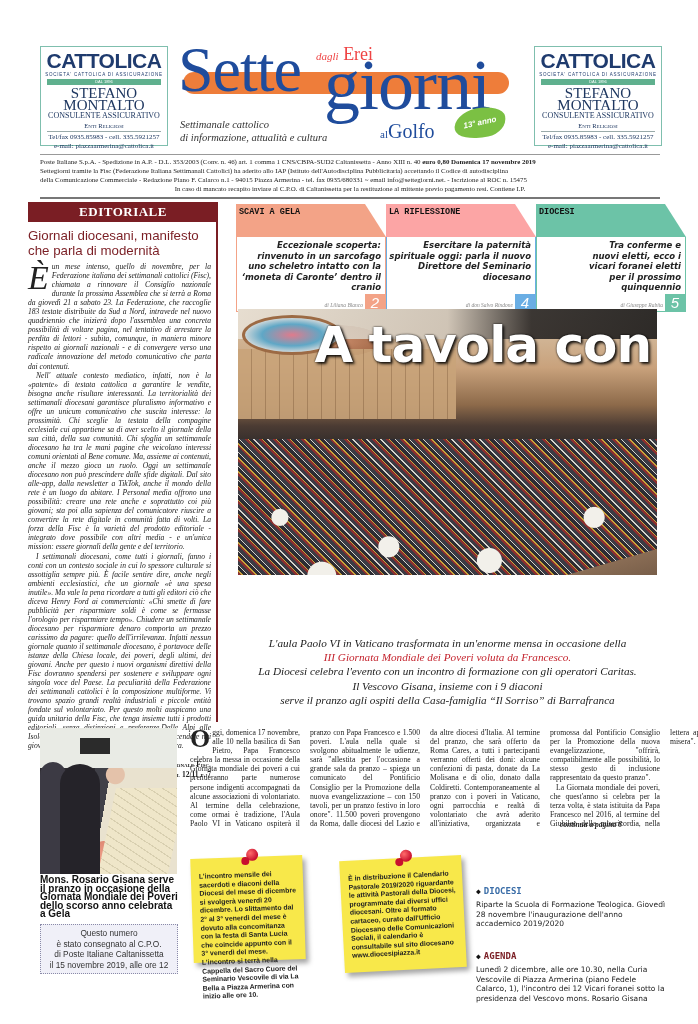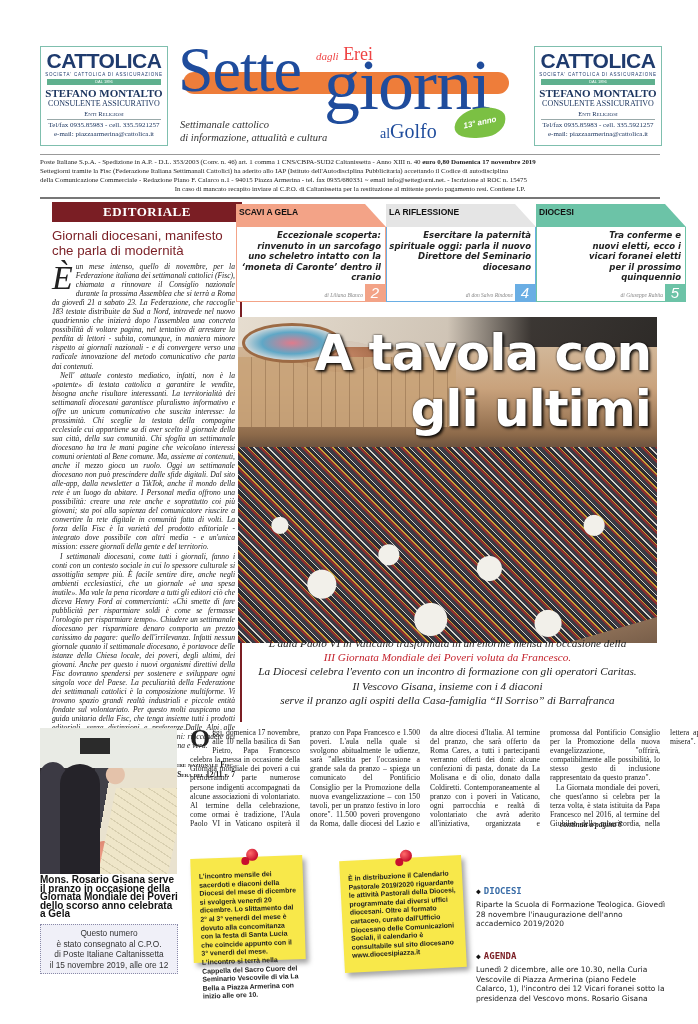--- a/index.html
+++ b/index.html
@@ -13,85 +13,84 @@
     padding: 3px 4px;
   }
   .ad-box.left { left: 40px; }
   .ad-box.right { left: 534px; }
   .ad-logo { font-family: "Liberation Sans", sans-serif; font-weight: bold; font-size: 21px;
     color: #1f3b6e; letter-spacing: -0.5px; line-height: 22px; }
   .ad-sub { font-family: "Liberation Sans", sans-serif; font-size: 4.5px; letter-spacing: 0.8px;
     color: #1f3b6e; line-height: 6px; }
   .ad-bar { background: #5fb08e; color: #fff; font-family: "Liberation Sans", sans-serif;
     font-size: 4px; height: 6px; line-height: 6px; margin: 1px 2px 2px; }
-  .ad-name { font-size: 11px; font-weight: bold; color: #1e3760; line-height: 12px; }
+  .ad-name { font-size: 15px; font-weight: normal; color: #1e3760; line-height: 12px; }
   .ad-role { font-size: 8px; color: #1e3760; line-height: 10px; }
   .ad-enti { font-size: 6.5px; font-variant: small-caps; color: #1e3760; line-height: 9px;
     border-bottom: 1px solid #9aa; margin: 0 2px 1px; padding-bottom: 1px; }
   .ad-contact { font-size: 7px; color: #1e3760; line-height: 9px; }
 
   .masthead { position: absolute; left: 176px; top: 40px; width: 352px; height: 110px; }
   .mh-bar { position: absolute; left: 7px; top: 32px; width: 326px; height: 22px;
     background: #ee7d3a; border-radius: 11px; }
   .mh-sette { position: absolute; left: 2px; top: -6px; font-family: "Liberation Serif", serif;
     font-size: 64px; color: #1f4c9c; letter-spacing: -1px; line-height: 72px; }
   .mh-giorni { position: absolute; left: 148px; top: 5px; font-family: "Liberation Serif", serif;
     font-size: 72px; color: #1f4c9c; line-height: 80px; letter-spacing: -1px; }
   .mh-erei { position: absolute; left: 140px; top: 4px; font-size: 18px; color: #ef4444; }
   .mh-erei .small { font-size: 11px; font-style: italic; }
   .mh-golfo { position: absolute; left: 204px; top: 80px; font-size: 20px; color: #1f4c9c; }
-  .mh-golfo .small { font-size: 14px; }
+  .mh-golfo .small { font-size: 11px; }
   .mh-tagline { position: absolute; left: 4px; top: 78px; font-style: italic; font-size: 10.5px;
     line-height: 13px; color: #333; }
   .mh-splat { position: absolute; left: 278px; top: 68px; width: 52px; height: 30px;
     background: #7bc043; border-radius: 48% 52% 40% 60% / 55% 45% 55% 45%;
     transform: rotate(-12deg); color: #fff; font-family: "Liberation Sans", sans-serif;
     font-size: 8px; font-style: italic; font-weight: bold; text-align: center; line-height: 30px; }
 
   .legal { position: absolute; left: 40px; top: 154px; width: 620px; border-top: 1px solid #999;
     border-bottom: 2px solid #777; padding: 2px 0 4px; font-size: 6.9px; line-height: 9px; color: #222; }
   .legal .strong { font-weight: bold; }
   .legal .center { text-align: center; }
 
   
-  .editorial { position: absolute; left: 52px; top: 202px; width: 190px; height: 520px;
+  .editorial { position: absolute; left: 28px; top: 202px; width: 190px; height: 520px;
     border-right: 2px solid #7a1e24; }
   .ed-head { background: #7a1e24; color: #fff; text-align: center; font-weight: bold;
     font-size: 13px; letter-spacing: 0.5px; height: 20px; line-height: 20px; margin-right: -2px; }
   .ed-title { font-family: "Liberation Sans", sans-serif; color: #7a1e24; font-size: 13.3px;
     line-height: 15px; margin: 6px 4px 4px 0; }
   .ed-body { font-style: italic; font-size: 7.6px; line-height: 9.05px; text-align: justify;
     padding-right: 5px; color: #222; }
   .ed-body p { text-indent: 8px; }
   .ed-body p.first { text-indent: 0; }
   .dropcap { float: left; font-size: 34px; line-height: 28px; margin: 2px 3px 0 0; font-style: italic; }
   .ed-sign { font-variant: small-caps; font-weight: bold; font-size: 7.5px; text-align: right;
     margin-top: 9px; padding-right: 5px; line-height: 10px; }
 
   
   .teaser { position: absolute; top: 204px; width: 150px; height: 92px; }
-  .teaser .tab { height: 23px; line-height: 17px; font-family: Liberation Sans, sans-serif;
+  .teaser .tab { height: 33px; line-height: 17px; font-family: Liberation Mono, monospace;
     font-weight: bold; font-size: 8.5px; color: #111; padding-left: 3px;
     clip-path: polygon(0 0, 86% 0, 100% 100%, 0 100%); }
   .teaser .box { border: 1px solid; border-top: none; height: 75px; position: relative; background: #fff; }
   .teaser .hl { font-family: "DejaVu Sans", sans-serif; font-style: italic; font-weight: bold;
     font-size: 8.5px; line-height: 10.5px; text-align: right; padding: 3px 4px 0 2px; color: #222; }
   .teaser .by { position: absolute; right: 22px; bottom: 3px; font-size: 5.5px; font-style: italic; color: #888; }
   .teaser .pg { position: absolute; right: 0; bottom: 0; width: 20px; height: 17px; color: #fff;
     font-family: "Liberation Sans", sans-serif; font-style: italic; font-size: 15px; text-align: center; line-height: 17px; }
   .t1 { left: 236px; } .t1 .tab { background: #f3a387; } .t1 .box { border-color: #f3a387; } .t1 .pg { background: #f3a387; }
-  .t2 { left: 386px; } .t2 .tab { background: #e5e5e5; } .t2 .box { border-color: #6aaee4; } .t2 .pg { background: #6aaee4; }
+  .t2 { left: 386px; } .t2 .tab { background: #fca5a5; } .t2 .box { border-color: #6aaee4; } .t2 .pg { background: #6aaee4; }
   .t3 { left: 536px; } .t3 .tab { background: #6cc3a7; } .t3 .box { border-color: #6cc3a7; } .t3 .pg { background: #6cc3a7; }
 
   
-  .hero { position: absolute; left: 238px; top: 309px; width: 419px; height: 326px; overflow: hidden;
+  .hero { position: absolute; left: 238px; top: 309px; width: 419px; height: 266px; overflow: hidden;
     background:
       radial-gradient(ellipse 60px 22px at 24% 12%, #c98b6a 0%, #a56b4a 70%, transparent 72%),
       linear-gradient(180deg, #d8c7ae 0%, #c9a27c 22%, #8d6a4a 36%, #4b3b33 44%, #2e2a2a 52%, #3a3530 100%);
-    margin-top: 8px;
   }
   .hero .ceiling { position: absolute; left: 0; top: 0; width: 100%; height: 30px;
     background: linear-gradient(90deg, #e8e0d4 0%, #cfc5b8 50%, #2a2726 70%, #1c1b1b 100%); opacity: 0.9; }
   .hero .window { position: absolute; left: 4px; top: 6px; width: 100px; height: 40px; border-radius: 50%;
     background: radial-gradient(ellipse, #e07b8c 0%, #5fa7c6 45%, #c9d5d9 70%, #a46c45 100%);
     border: 3px solid #9c6a44; }
   .hero .wall { position: absolute; left: 0; top: 40px; width: 52%; height: 70px;
     background: repeating-linear-gradient(90deg, #c9a47a 0 13px, #a8845e 13px 14px),
                 linear-gradient(#c9a47a, #b28b60); opacity: 0.9; }
   .hero .crowd { position: absolute; left: 0; top: 130px; width: 100%; height: 196px;
@@ -250,29 +249,28 @@
 </div>
 
 <div class="hero">
   <div class="ceiling"></div>
   <div class="wall"></div>
   <div class="window"></div>
   <div class="crowd"></div>
   <div class="rail"></div>
   <div class="hero-title">
     <div>A tavola con</div>
-    <div>gli ultimi</div>
   </div>
 </div>
 
 <div class="caption">
   <div>L'aula Paolo VI in Vaticano trasformata in un'enorme mensa in occasione della</div>
   <div class="red">III Giornata Mondiale dei Poveri voluta da Francesco.</div>
   <div>La Diocesi celebra l'evento con un incontro di formazione con gli operatori Caritas.</div>
-  <div>Il Vescovo Gisana, insieme con i 4 diaconi</div>
+  <div>Il Vescovo Gisana, insieme con i 9 diaconi</div>
   <div>serve il pranzo agli ospiti della Casa-famiglia “Il Sorriso” di Barrafranca</div>
 </div>
 
 <div class="photo2">
   <div class="wall"></div>
   <div class="tv"></div>
   <div class="table"></div>
   <div class="man"></div>
   <div class="priest"></div>
 </div>

